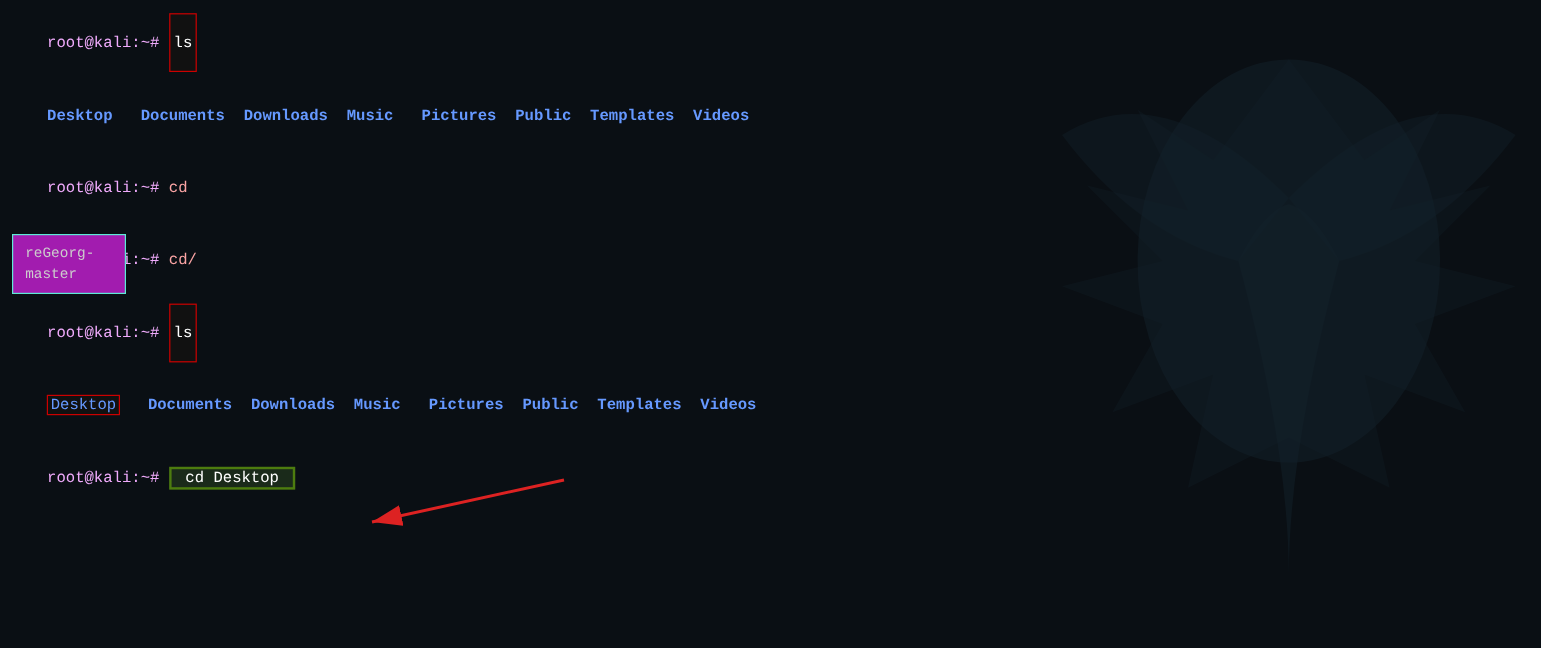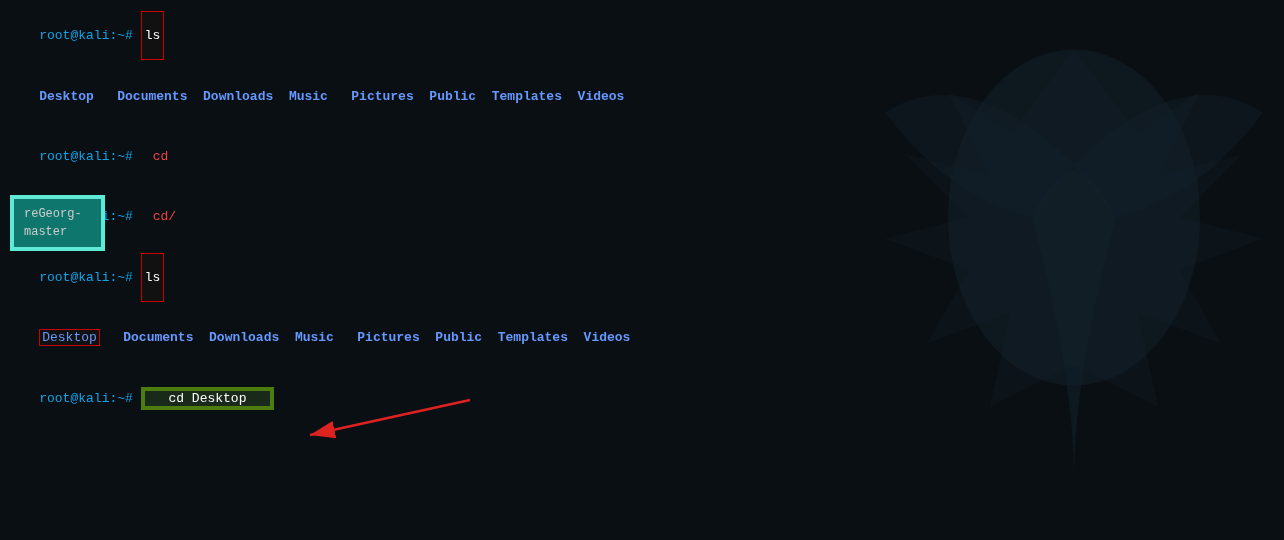--- a/index.html
+++ b/index.html
@@ -17,42 +17,41 @@
       width: 100%;
       height: 100%;
       padding: 6px 8px;
       position: relative;
       overflow: hidden;
     }
     .line {
       line-height: 1.55;
       white-space: pre;
     }
-    .prompt-green { color: #0ea5e9; }
+    .prompt-green { color: #f0abfc; }
     .cmd-inline {
-      color: #ef4444;
-      margin-left: 12px;
+      color: #fca5a5;
     }
     .ls-highlight {
       background-color: #111;
       border: 1px solid #cc0000;
       padding: 16px 3px;
       color: #ffffff;
     }
     .dir-blue { color: #6699ff; font-weight: bold; }
     .desktop-highlight {
       background-color: #111;
       border: 1px solid #cc0000;
       color: #6699ff;
       padding: 0 2px;
     }
     .cd-highlight {
       background-color: #1a2a1a;
-      border: 4px solid #4d7c0f;
-      padding: 0 16px;
+      border: 2px solid #4d7c0f;
+      padding: 0 4px;
       color: #ffffff;
       display: inline;
     }
     .bash-error { color: #c8c8c8; }
     .ctrl-c { color: #00cc00; }
 
     
     .watermark {
       position: absolute;
       right: 0;
@@ -61,22 +60,22 @@
       height: 540px;
       opacity: 0.15;
       pointer-events: none;
     }
 
     
     .popup-box {
       position: absolute;
       left: 10px;
       top: 195px;
-      background-color: #0f766e;
-      border: 4px solid #5eead4;
+      background-color: #a21caf;
+      border: 1px solid #5eead4;
       padding: 6px 10px;
       width: 95px;
       color: #cccccc;
       font-size: 12px;
       line-height: 1.5;
     }
   </style>
 </head>
 <body>
 

